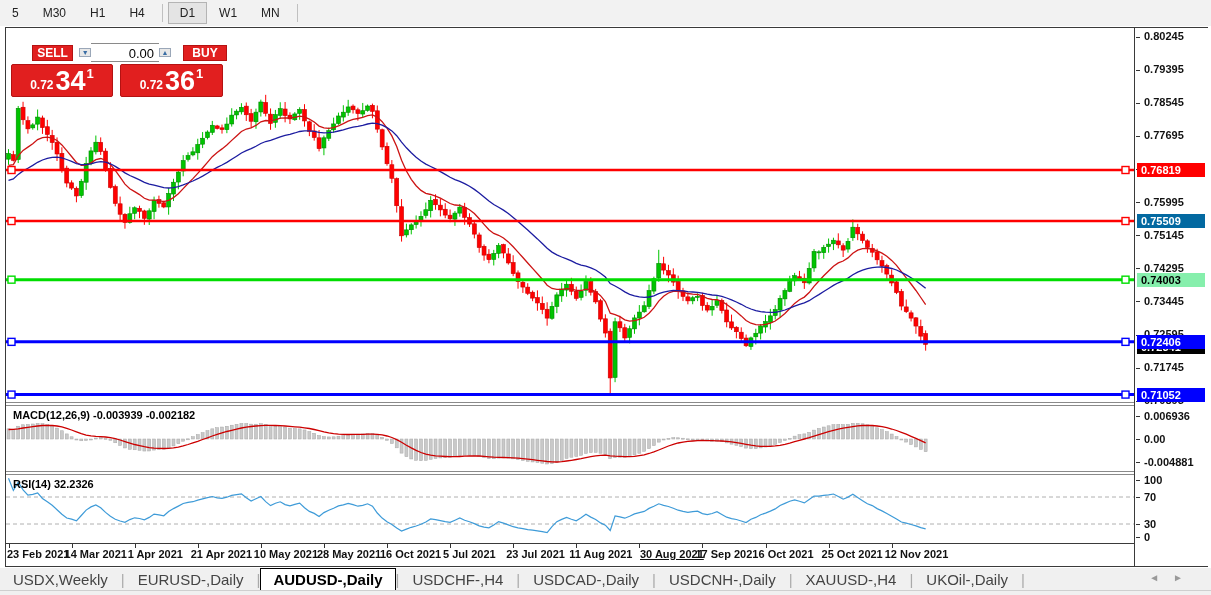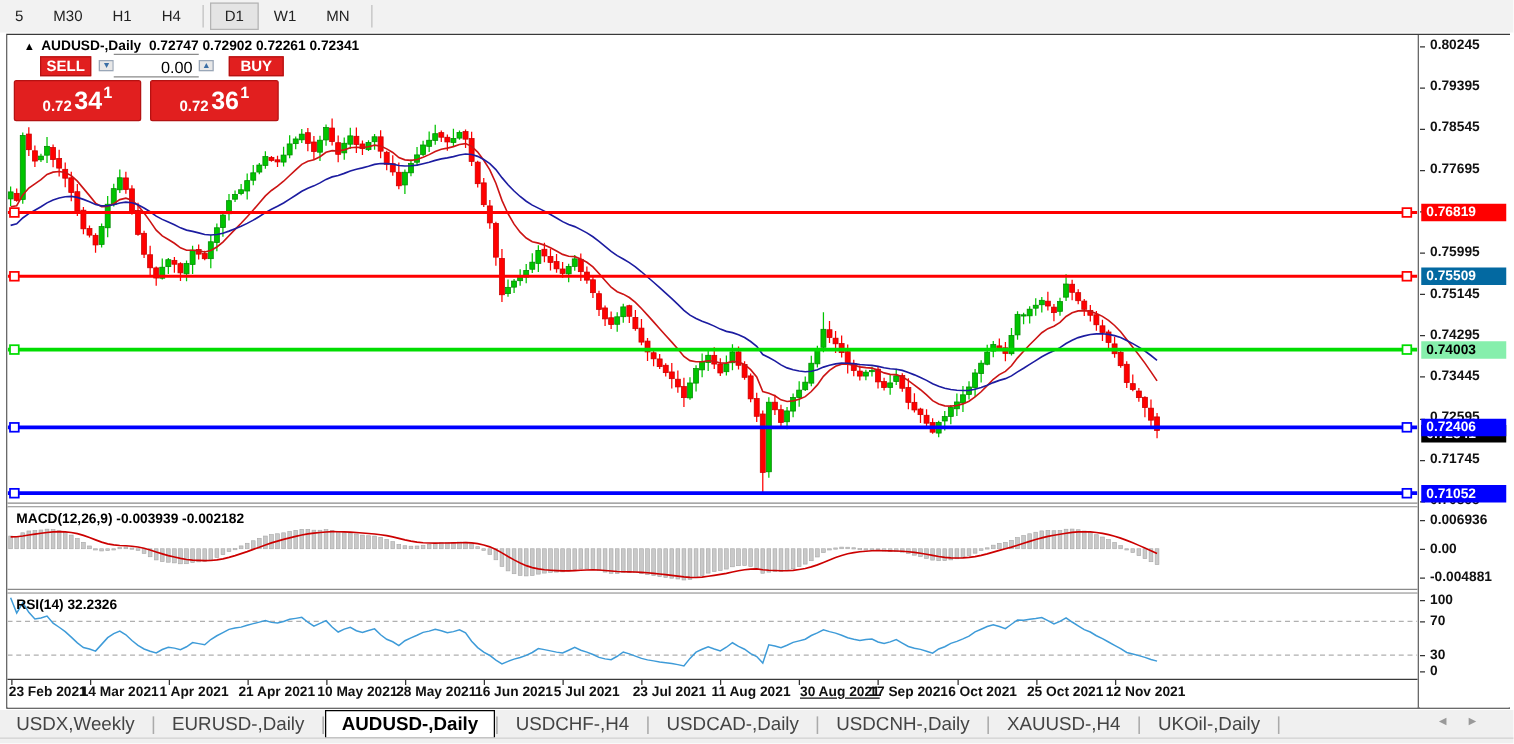--- a/index.html
+++ b/index.html
@@ -51,21 +51,21 @@
   #buy-btn  { width:48px; margin-left:12px; }
   .spin-btn { width:13px; background:#e8e8e8; border:1px solid #9aa7b8; color:#3a6ea5;
     font-size:7px; display:flex; align-items:center; justify-content:center; cursor:pointer; }
   #lots-field { width:74px; background:#fff; border:1px solid #8a8a8a; border-left:none; border-right:none;
     font-size:13px; color:#000; text-align:right; padding:2px 5px 0 0; }
   #tp-row2 { display:flex; margin-top:4px; height:33px; }
   .px-box { background:#e11f1f; border:1px solid #b51212; border-radius:2px; color:#fff;
     display:flex; align-items:flex-end; justify-content:center; padding-bottom:1px; cursor:pointer; }
   #sell-box { width:102px; margin-right:7px; } #buy-box { width:103px; }
   .px-small { font-size:12px; font-weight:700; margin:0 2px 3px 0; }
-  .px-big { font-size:20px; font-weight:700; line-height:27px; }
+  .px-big { font-size:27px; font-weight:700; line-height:27px; }
   .px-sup { font-size:13px; font-weight:700; margin:0 0 14px 1px; }
   
   .ind-label { position:absolute; left:7px; top:3px; z-index:5; font-size:11px; font-weight:600; color:#000; white-space:nowrap; }
   
   #tabbar { position:absolute; left:0; top:568px; width:100%; height:22px;
     background:#f0f0f0; display:flex; align-items:center; font-size:15px; color:#444; }
   .tab { padding:2px 13px; white-space:nowrap; cursor:pointer; }
   .tab.active { background:#fff; border:1px solid #000; color:#000; font-weight:700; padding:2px 12px; }
   .tab-sep { color:#aaa; }
   #tab-scroll { position:absolute; right:14px; top:572px; font-size:10px; color:#999; letter-spacing:14px; }
@@ -492,23 +492,20 @@
               <rect x="2" y="248.17082352941188" width="7" height="7" fill="#fff" stroke="#00dd00" stroke-width="1.4"></rect>
               <rect x="1116" y="248.17082352941188" width="7" height="7" fill="#fff" stroke="#00dd00" stroke-width="1.4"></rect>
               <line x1="0" y1="313.85988235294104" x2="1128" y2="313.85988235294104" stroke="#0000ff" stroke-width="3"></line>
               <rect x="2" y="310.35988235294104" width="7" height="7" fill="#fff" stroke="#0000ff" stroke-width="1.4"></rect>
               <rect x="1116" y="310.35988235294104" width="7" height="7" fill="#fff" stroke="#0000ff" stroke-width="1.4"></rect>
               <line x1="0" y1="366.5862352941175" x2="1128" y2="366.5862352941175" stroke="#0000ff" stroke-width="3"></line>
               <rect x="2" y="363.0862352941175" width="7" height="7" fill="#fff" stroke="#0000ff" stroke-width="1.4"></rect>
               <rect x="1116" y="363.0862352941175" width="7" height="7" fill="#fff" stroke="#0000ff" stroke-width="1.4"></rect>
             </g>
           </svg>
-        <div id="chart-title">
-          <span class="arr">▲</span><span>AUDUSD-,Daily</span>&nbsp;&nbsp;<span>0.72747 0.72902 0.72261 0.72341</span>
-        </div>
         <div id="trade-panel">
           <div id="tp-row1">
             <div id="sell-btn" class="tp-btn">SELL</div>
             <div class="spin-btn">▼</div>
             <div id="lots-field">0.00</div>
             <div class="spin-btn">▲</div>
             <div id="buy-btn" class="tp-btn">BUY</div>
           </div>
           <div id="tp-row2">
             <div id="sell-box" class="px-box">
@@ -754,21 +751,21 @@
           <div class="date-label" style="left: 58.5838px;">14 Mar 2021</div>
           <div class="date-tick" style="left: 128.668px;"></div>
           <div class="date-label" style="left: 121.668px;">1 Apr 2021</div>
           <div class="date-tick" style="left: 191.751px;"></div>
           <div class="date-label" style="left: 184.751px;">21 Apr 2021</div>
           <div class="date-tick" style="left: 254.835px;"></div>
           <div class="date-label" style="left: 247.835px;">10 May 2021</div>
           <div class="date-tick" style="left: 317.919px;"></div>
           <div class="date-label" style="left: 310.919px;">28 May 2021</div>
           <div class="date-tick" style="left: 381.003px;"></div>
-          <div class="date-label" style="left: 374.003px;">16 Jun 2021</div>
+          <div class="date-label" style="left: 374.003px;">16 Oct 2021</div>
           <div class="date-tick" style="left: 444.087px;"></div>
           <div class="date-label" style="left: 437.087px;">5 Jul 2021</div>
           <div class="date-tick" style="left: 507.17px;"></div>
           <div class="date-label" style="left: 500.17px;">23 Jul 2021</div>
           <div class="date-tick" style="left: 570.254px;"></div>
           <div class="date-label" style="left: 563.254px;">11 Aug 2021</div>
           <div class="date-tick" style="left: 633.338px;"></div>
           <div class="date-label" style="left: 634px; text-decoration: underline;">30 Aug 2021</div>
           <div class="date-tick" style="left: 696.422px;"></div>
           <div class="date-label" style="left: 689.422px;">17 Sep 2021</div>

